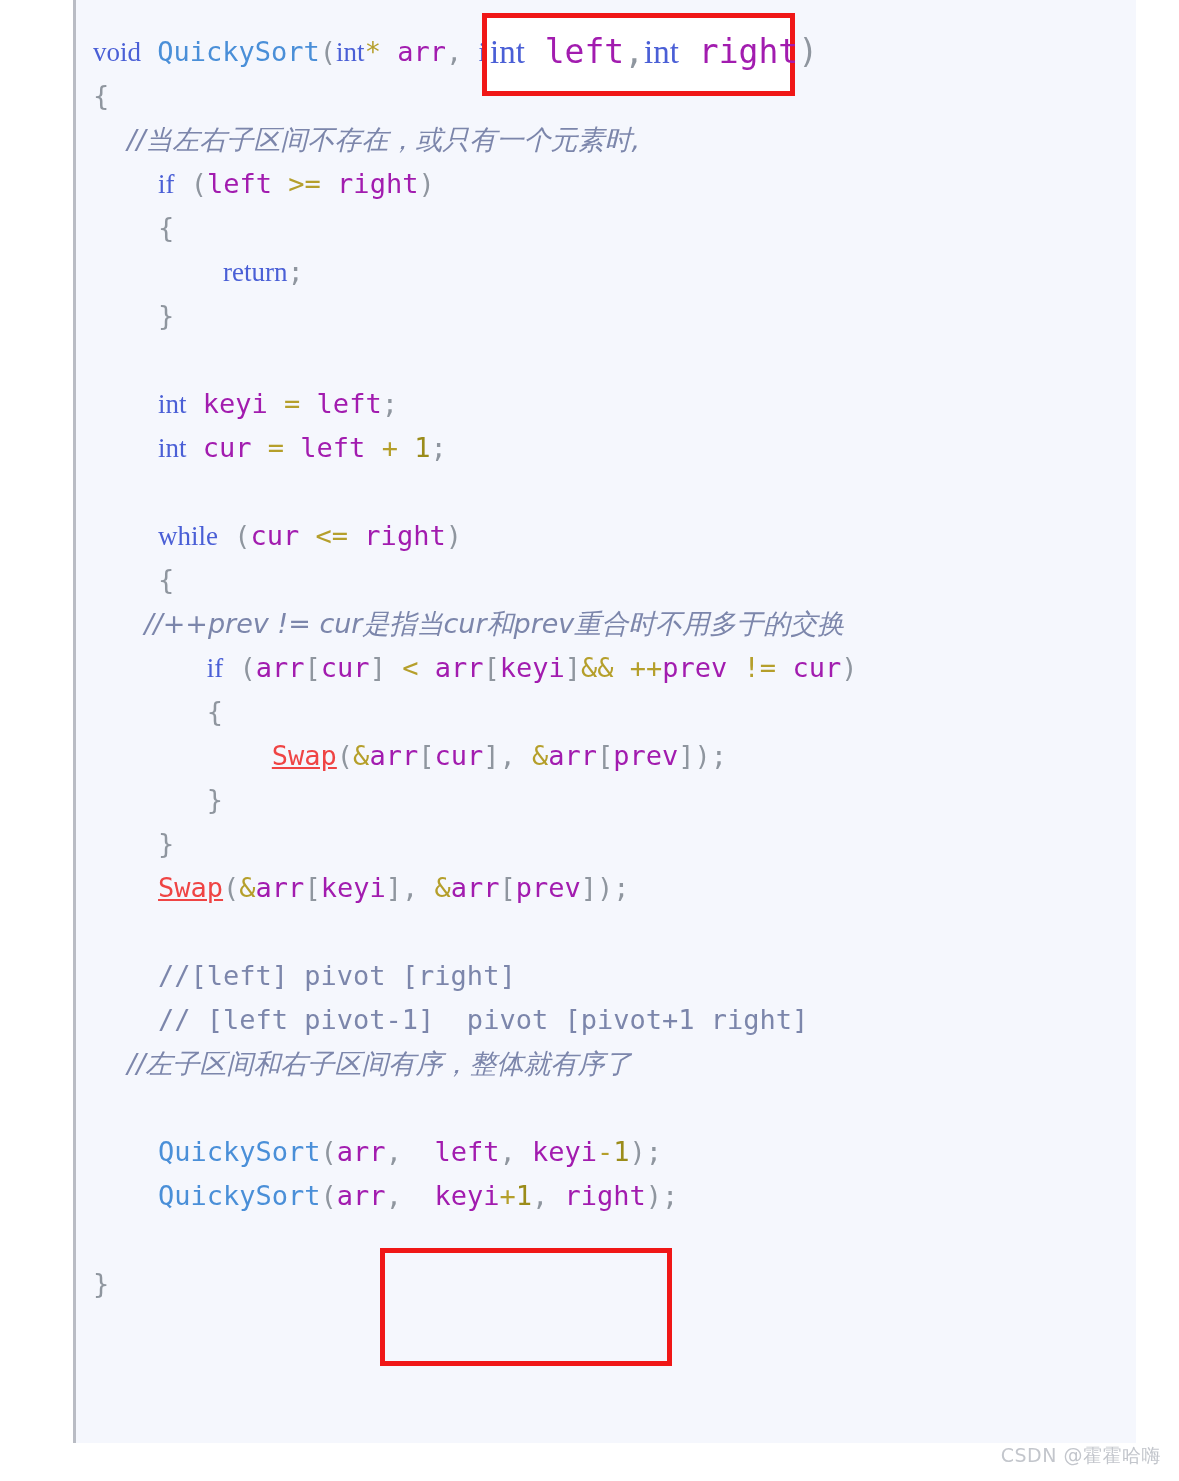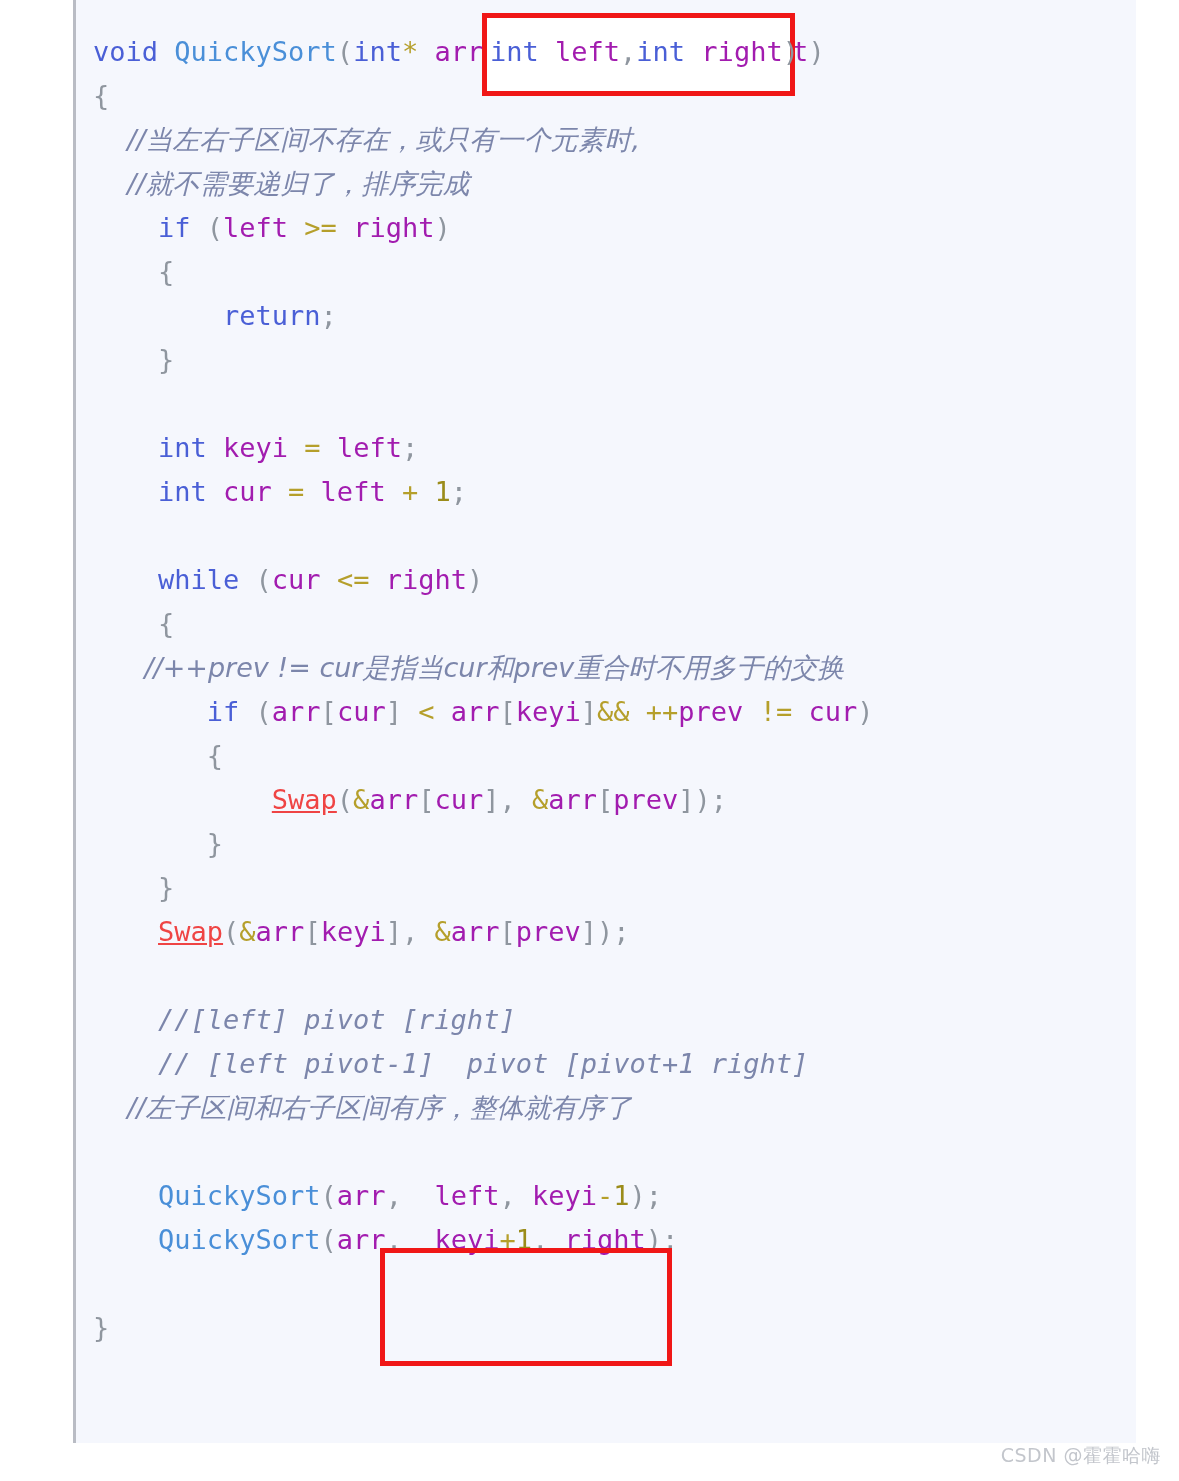--- a/index.html
+++ b/index.html
@@ -37,30 +37,29 @@
     height: 44px;
     line-height: 44px;
     font-size: 27px;
     font-family: "DejaVu Sans Mono", monospace;
     white-space: pre;
     letter-spacing: 0px;
     color: #5a6a8a;
   }
 
   
-  .kw      { color: #4a5fd6; }   
+  .kw      { color: #4a5fd6; font-family: Liberation Serif, serif; }   
   .fn      { color: #ef4444; text-decoration: underline; }   
   .fn2     { color: #4a8fd8; }   
   .id      { color: #a21caf; }   
   .punc    { color: #8f969f; }   
   .op      { color: #b59f2b; }   
   .num     { color: #9b8c1a; }   
   .cmt     {
     color: #7c86ab;
-    font-style: italic;
     margin-top: 24px;
   }
   .cmt-cn  {
     color: #7c86ab;
     font-style: italic;
     font-family: "DejaVu Sans", sans-serif;
   }
 
   .blank { height: 44px; }
 
@@ -85,21 +84,21 @@
     background: transparent;
   }
 
   
   #sig-overlay {
     position: absolute;
     left: 490px;
     top: 30px;
     height: 44px;
     line-height: 44px;
-    font-size: 27px;
+    font-size: 33px;
     font-family: "DejaVu Sans Mono", monospace;
     white-space: pre;
   }
 
   #watermark {
     position: absolute;
     right: 18px;
     bottom: 12px;
     font-family: "DejaVu Sans", sans-serif;
     font-size: 19px;
@@ -115,21 +114,20 @@
 <div id="code-block">
 
   <div id="code-lines">
 
     <div class="line"><span class="kw">void</span><span class="punc"> </span><span class="fn2">QuickySort</span><span class="punc">(</span><span class="kw">int</span><span class="op">*</span><span class="id"> arr</span><span class="punc">, </span><span class="kw">int</span><span class="id"> left</span><span class="punc">,</span><span class="kw">int</span><span class="id"> right</span><span class="punc">)</span></div>
 
     <div class="line"><span class="punc">{</span></div>
 
     <div class="line"><span class="cmt-cn">    //当左右子区间不存在，或只有一个元素时,</span></div>
 
-    <div class="line"><span class="cmt-cn">    //就不需要递归了，排序完成</span></div>
 
     <div class="line"><span class="punc">    </span><span class="kw">if</span><span class="punc"> (</span><span class="id">left</span><span class="punc"> </span><span class="op">&gt;=</span><span class="id"> right</span><span class="punc">)</span></div>
 
     <div class="line"><span class="punc">    {</span></div>
 
     <div class="line"><span class="punc">        </span><span class="kw">return</span><span class="punc">;</span></div>
 
     <div class="line"><span class="punc">    }</span></div>
 
     <div class="line blank"></div>

